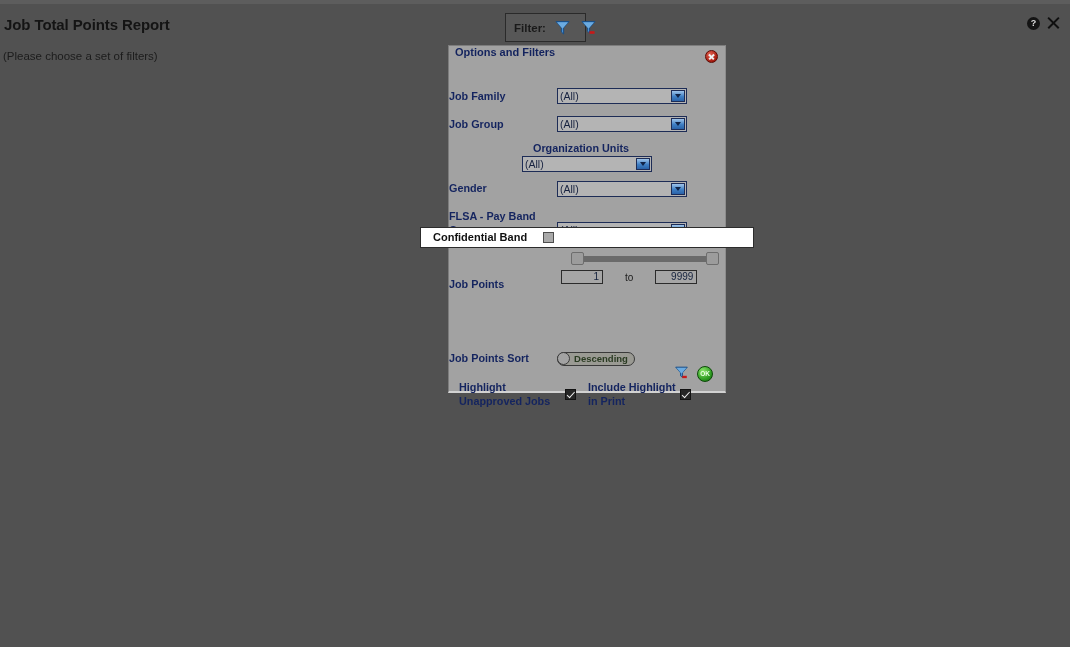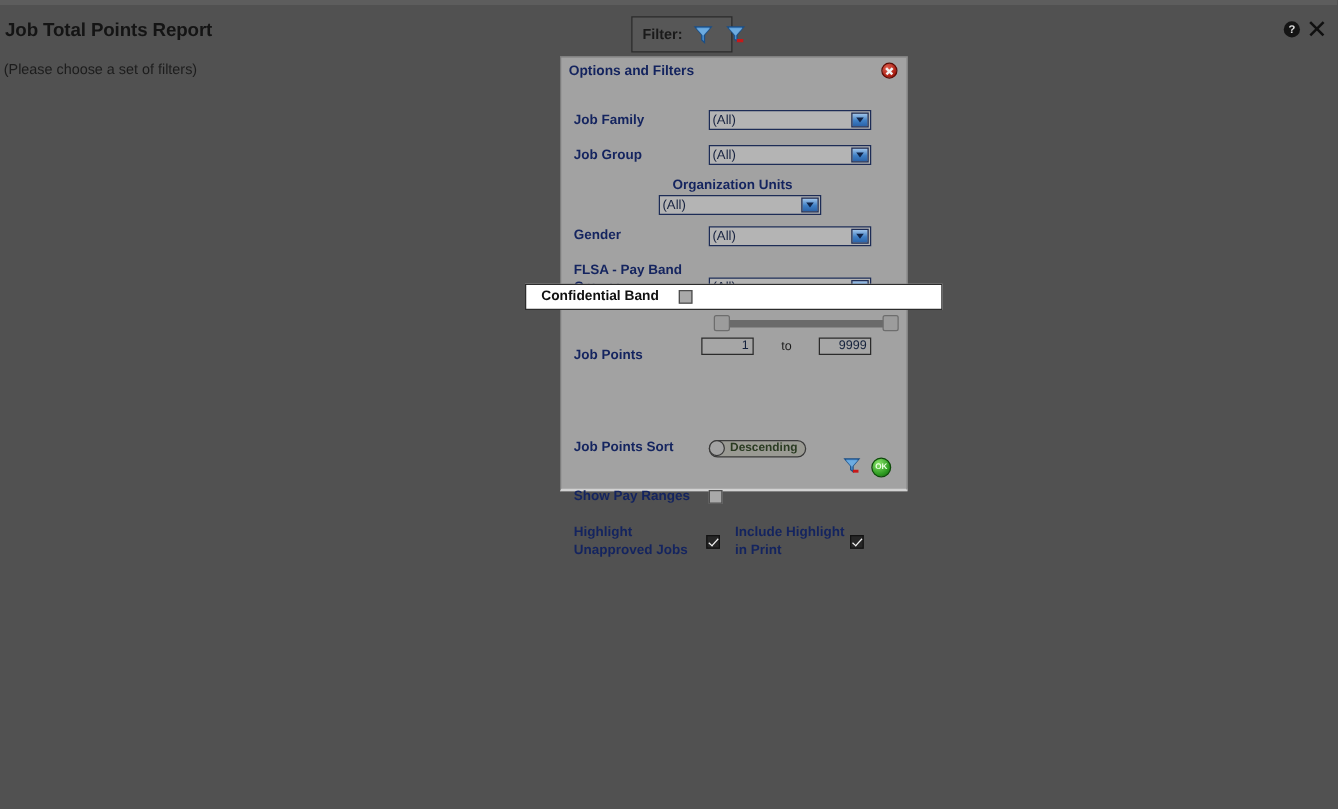--- a/index.html
+++ b/index.html
@@ -106,21 +106,21 @@
     background: #a2a2a2;
     border: 1px solid #7d7d7d;
     border-bottom: 2px solid #d2d2d2;
     border-right: 1px solid #8d8d8d;
   }
   .dialog-titlebar {
     height: 21px;
     position: relative;
     padding-left: 6px;
     display: flex;
-    align-items: center;
+    align-items: flex-start;
   }
   .dialog-title {
     font-size: 11px;
     font-weight: bold;
     color: #13235e;
   }
   .dialog-close {
     position: absolute;
     right: 7px; top: 4px;
     width: 13px; height: 13px;
@@ -141,21 +141,21 @@
 
   
   .form {
     position: relative;
     padding: 8px 0 0 0;
   }
   .row {
     display: flex;
     align-items: center;
     min-height: 22px;
-    padding-left: 10px;
+    padding-left: 0;
   }
   .lbl {
     font-size: 10.8px;
     font-weight: bold;
     color: #14245f;
     width: 108px;
     flex: none;
     line-height: 1.35;
   }
 
@@ -454,24 +454,20 @@
     </div>
 
     <div class="row" style="margin-top:52px;">
       <span class="lbl">Job Points Sort</span>
       <div class="toggle">
         <span class="toggle-knob"></span>
         <span class="toggle-text">Descending</span>
       </div>
     </div>
 
-    <div class="row" style="margin-top:17px;">
-      <span class="lbl">Show Pay Ranges</span>
-      <span class="cb"></span>
-    </div>
 
     <div class="hl-wrap" style="margin-top:10px;">
       <div class="hl-col">
         <span class="lbl">Highlight Unapproved Jobs</span>
         <span class="cb checked"></span>
       </div>
       <div class="hl-col second">
         <span class="lbl">Include Highlight in Print</span>
         <span class="cb checked"></span>
       </div>

